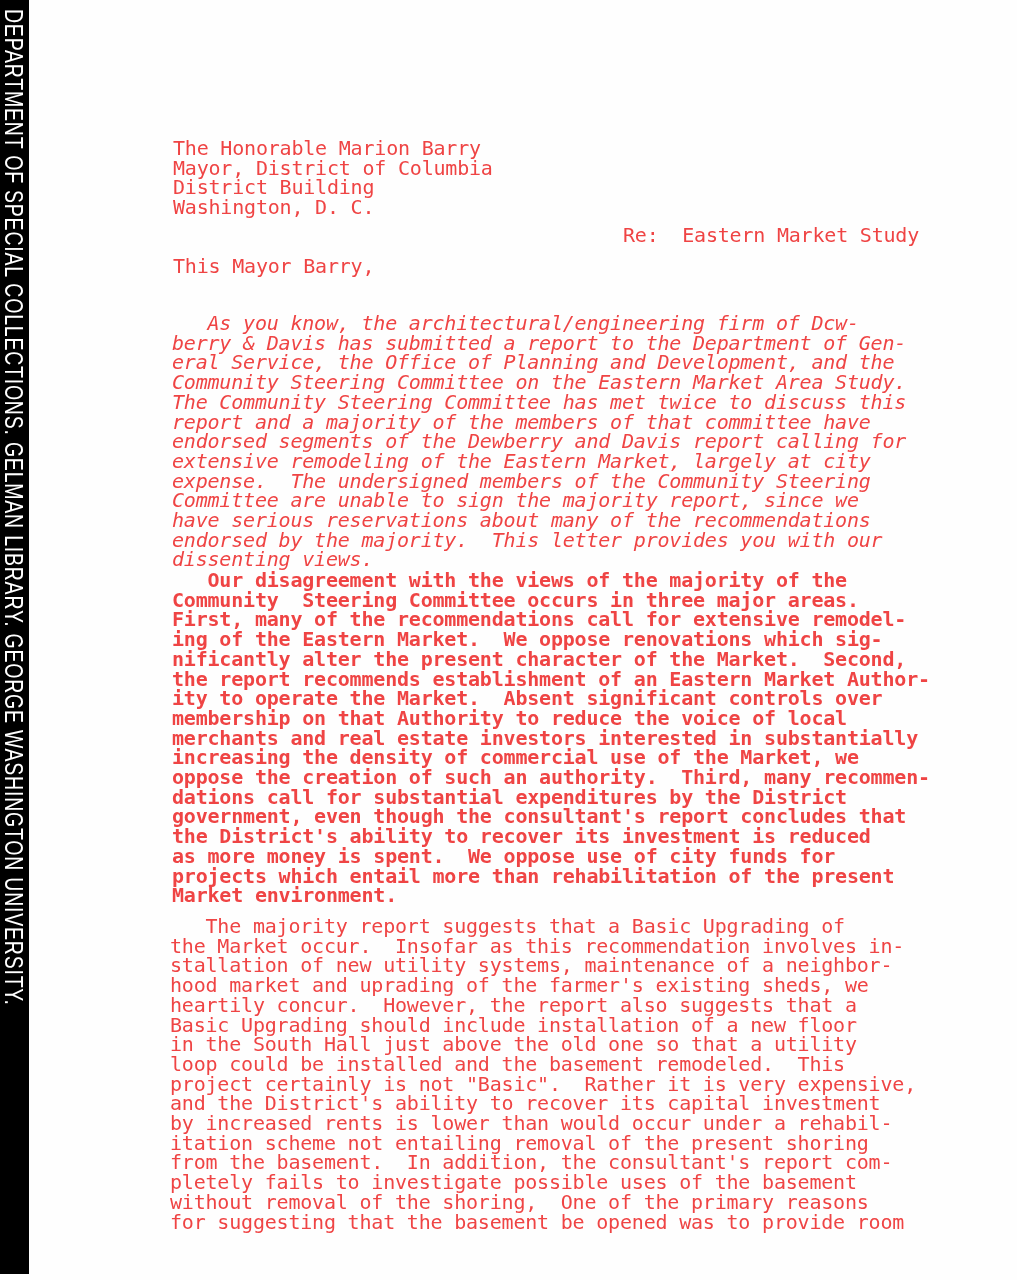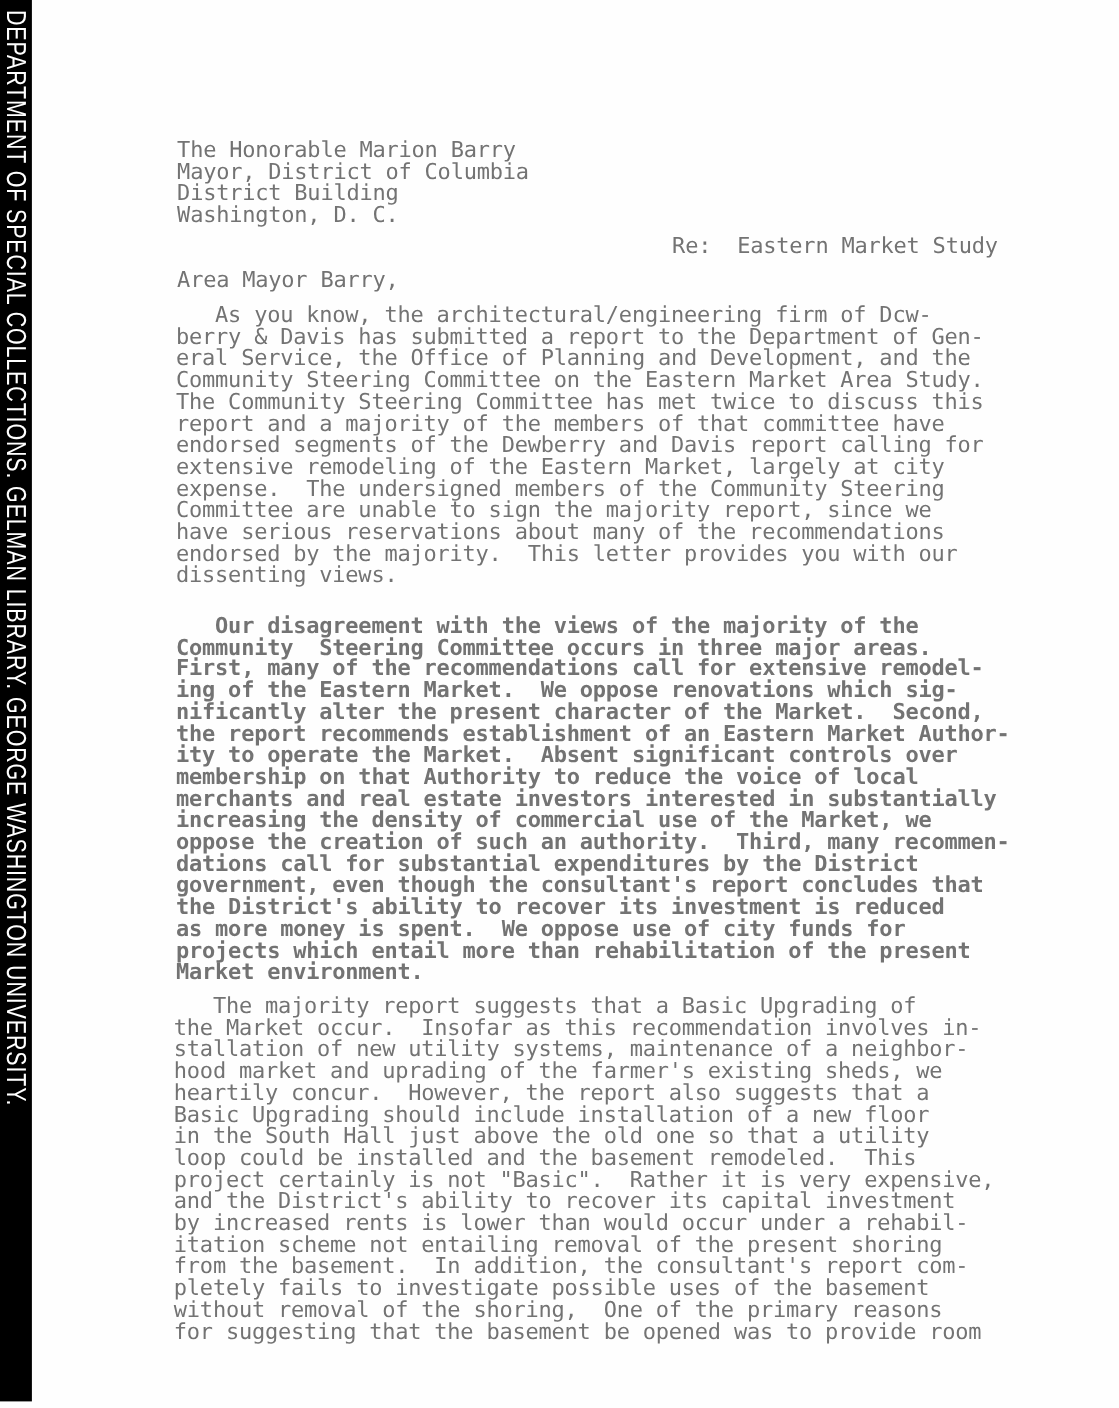--- a/index.html
+++ b/index.html
@@ -33,53 +33,53 @@
     white-space: nowrap;
     font-family: "Liberation Sans", sans-serif;
     font-size: 25px;
     line-height: 27px;
     letter-spacing: 1px;
     color: #ffffff;
   }
   
   .letter pre {
     position: absolute;
-    margin: 4px;
+    margin: 16px;
     font-family: "DejaVu Sans Mono", "Liberation Mono", monospace;
     font-size: 20px;
     line-height: 19.7px;
-    color: #737373;
+    color: #ef4444;
     white-space: pre;
     letter-spacing: -0.2px;
   }
   .recipient  { left: 157px; top: 123px; }
   .subject    { left: 607px; top: 210px; text-align: center; }
   .salutation { left: 157px; top: 241px; }
-  .para-1     { left: 156px; top: 273px; }
+  .para-1     { left: 156px; top: 298px; font-style: italic; }
   .para-2     { left: 156px; top: 555px; font-weight: bold; }
   .para-3     { left: 154px; top: 901px; }
 </style>
 </head>
 <body>
 
 <div class="page">
 
   <div class="spine">
     <div class="spine-text">DEPARTMENT OF SPECIAL COLLECTIONS. GELMAN LIBRARY. GEORGE WASHINGTON UNIVERSITY.</div>
   </div>
 
   <div class="letter">
     <pre class="recipient">The Honorable Marion Barry
 Mayor, District of Columbia
 District Building
 Washington, D. C.</pre>
 
     <pre class="subject">Re:  Eastern Market Study</pre>
 
-    <pre class="salutation">Area Mayor Barry,</pre>
+    <pre class="salutation">This Mayor Barry,</pre>
 
     <pre class="para-1">   As you know, the architectural/engineering firm of Dcw-
 berry &amp; Davis has submitted a report to the Department of Gen-
 eral Service, the Office of Planning and Development, and the
 Community Steering Committee on the Eastern Market Area Study.
 The Community Steering Committee has met twice to discuss this
 report and a majority of the members of that committee have
 endorsed segments of the Dewberry and Davis report calling for
 extensive remodeling of the Eastern Market, largely at city
 expense.  The undersigned members of the Community Steering

